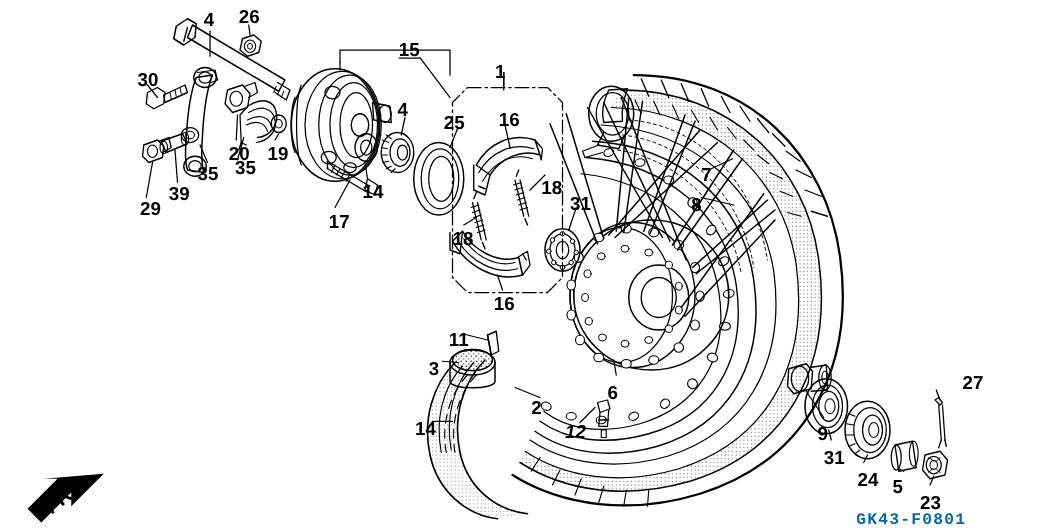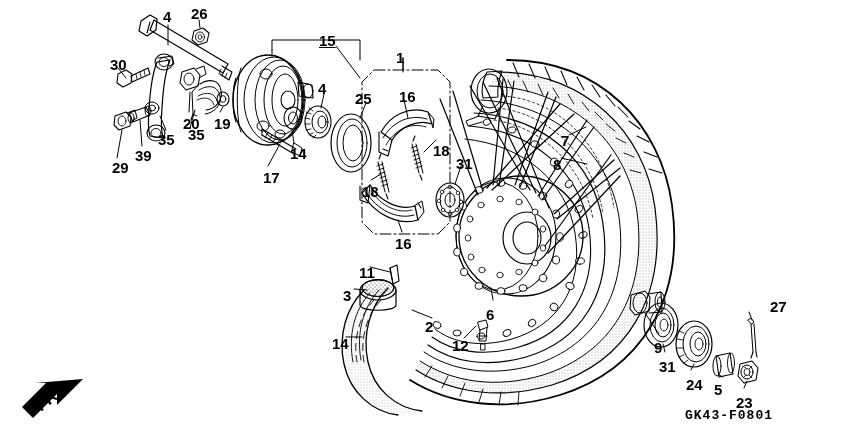--- a/index.html
+++ b/index.html
@@ -20,21 +20,21 @@
     line-height:1;
     white-space:nowrap;
     user-select:none;
   }
   .code{
     position:absolute;
     font-family:"Liberation Mono",monospace;
     font-size:13px;
     font-weight:700;
     letter-spacing:1px;
-    color:#000000;
+    color:#0369a1;
     white-space:nowrap;
     text-align:right;
   }
   .frlabel{
     position:absolute;
     font-family:"Liberation Sans",sans-serif;
     font-weight:700;
     font-size:17px;
     color:#000;
     transform:rotate(-38deg);
@@ -562,21 +562,21 @@
     <span class="num" style="left:425px;top:319px;">2</span>
     <span class="num" style="left:343px;top:288px;">3</span>
     <span class="num" style="left:163px;top:9px;">4</span>
     <span class="num" style="left:714px;top:382px;">5</span>
     <span class="num" style="left:486px;top:307px;">6</span>
     <span class="num" style="left:561px;top:133px;">7</span>
     <span class="num" style="left:553px;top:157px;">8</span>
     <span class="num" style="left:654px;top:340px;">9</span>
     <span class="num" style="left:332px;top:336px;">14</span>
     <span class="num" style="left:359px;top:265px;">11</span>
-    <span class="num" style="left:452px;top:338px;">12</span>
+    <span class="num" style="left:452px;top:338px;font-style:italic;">12</span>
     <span class="num" style="left:318px;top:81px;">4</span>
     <span class="num" style="left:290px;top:146px;">14</span>
     <span class="num" style="left:319px;top:33px;text-decoration:underline;">15</span>
     <span class="num" style="left:399px;top:89px;">16</span>
     <span class="num" style="left:395px;top:236px;">16</span>
     <span class="num" style="left:263px;top:170px;">17</span>
     <span class="num" style="left:433px;top:143px;">18</span>
     <span class="num" style="left:362px;top:184px;">18</span>
     <span class="num" style="left:214px;top:116px;">19</span>
     <span class="num" style="left:183px;top:116px;">20</span>

